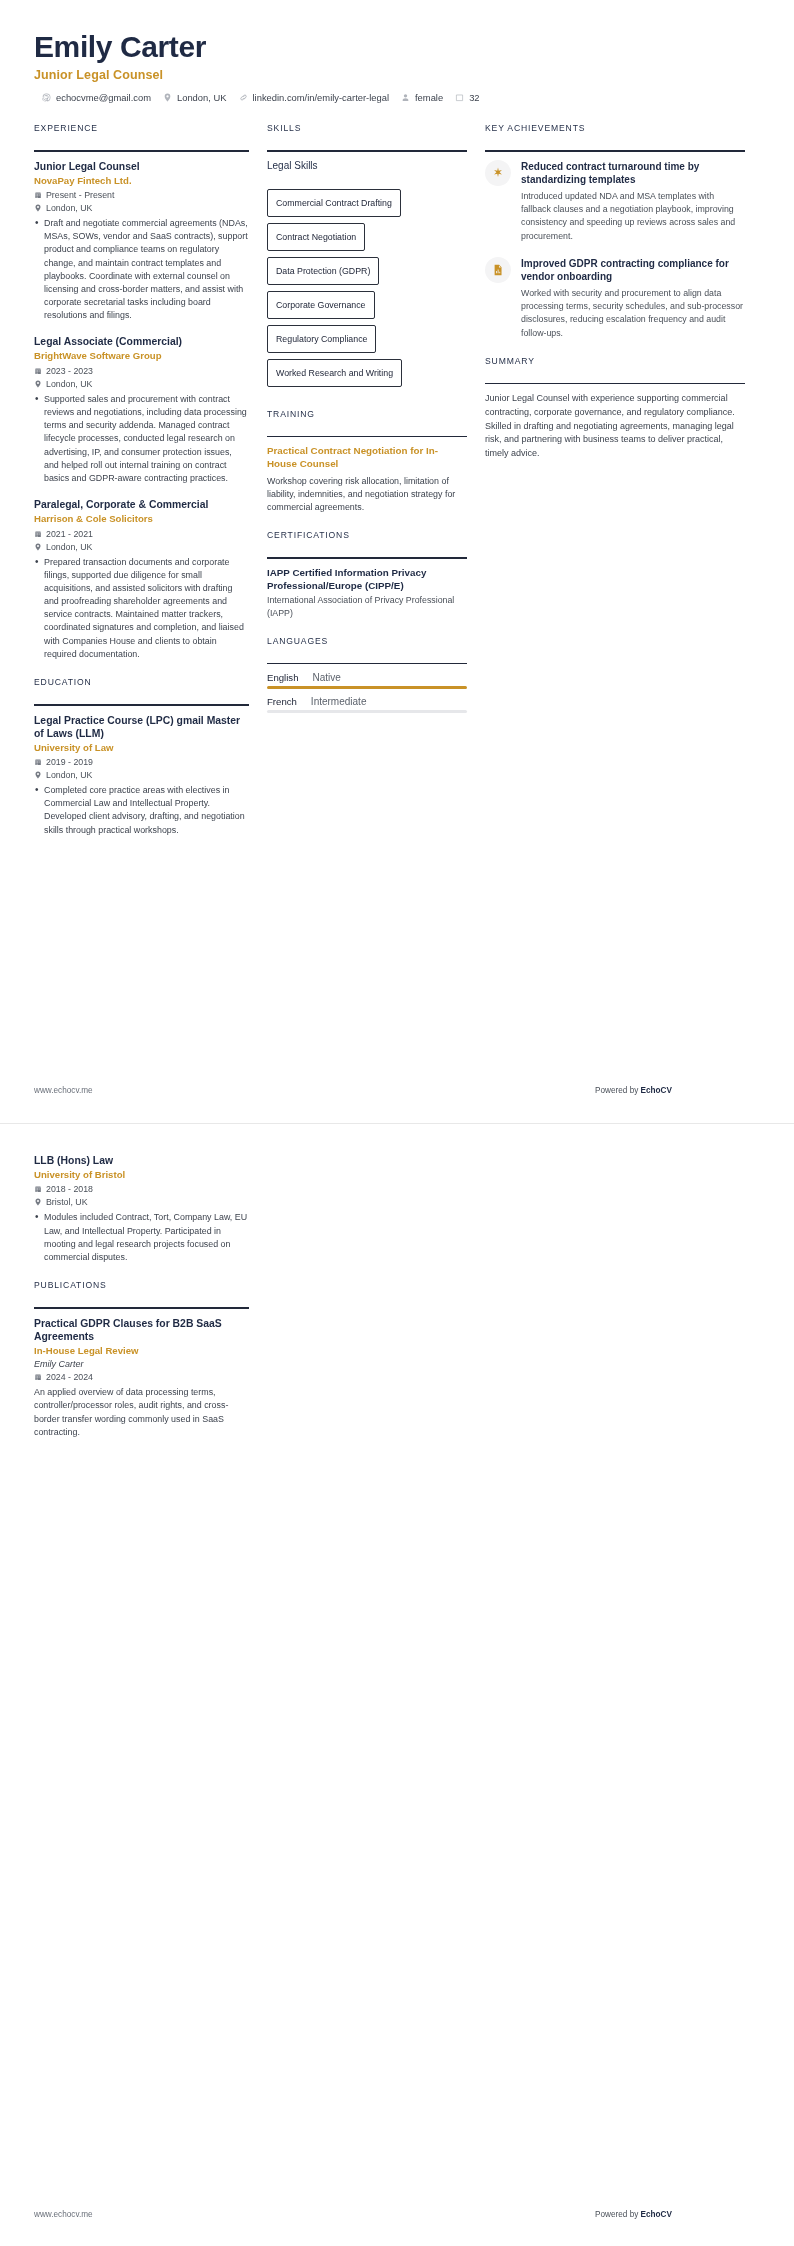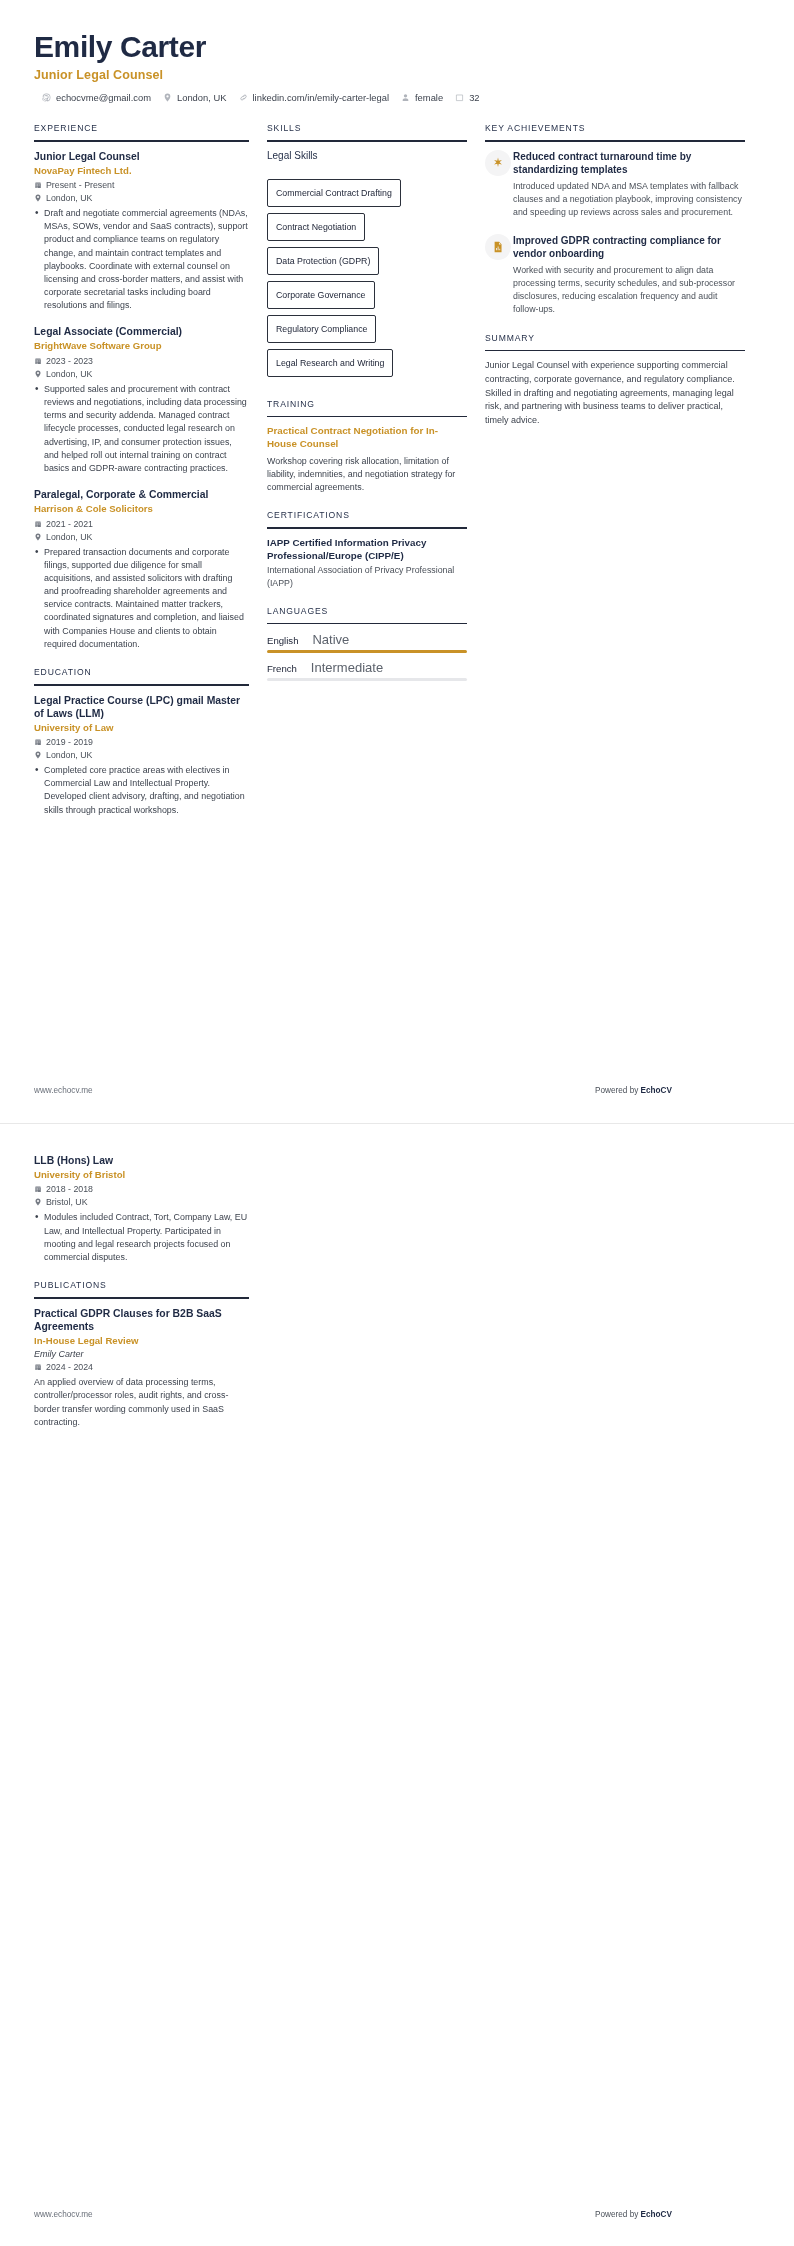--- a/index.html
+++ b/index.html
@@ -70,21 +70,21 @@
   .col-mid   { width: 200px; flex: 0 0 200px; }
   .col-right { width: 260px; flex: 0 0 260px; }
 
   
   .sec { margin-bottom: 16px; }
   .sec-title {
     font-size: 8.6px;
     letter-spacing: 0.85px;
     color: #1f2a44;
     text-transform: uppercase;
-    padding-bottom: 7px;
+    padding-bottom: 17px;
   }
   .sec-rule {
     height: 1.6px;
     background: #22293a;
     margin-bottom: 8px;
   }
 
   
   .entry { margin-bottom: 13px; }
   .entry:last-child { margin-bottom: 0; }
@@ -176,32 +176,32 @@
     font-size: 8.8px;
     color: #4a5059;
     line-height: 1.45;
     margin-top: 2px;
   }
 
   
   .lang { margin-bottom: 7px; }
   .lang-row { display: flex; align-items: baseline; gap: 14px; }
   .lang-name { font-size: 9.6px; color: #22283a; }
-  .lang-level { font-size: 13px; color: #5c626c; text-align: center; }
+  .lang-level { font-size: 10px; color: #5c626c; text-align: center; }
   .lang-bar {
     height: 2.6px;
     background: #e6e7ea;
     margin-top: 3px;
     border-radius: 2px;
     overflow: hidden;
   }
   .lang-bar i { display:block; height: 100%; background: #c99227; }
 
   
-  .ach { display: flex; gap: 2px; margin-bottom: 14px; }
+  .ach { display: flex; gap: 10px; margin-bottom: 14px; }
   .ach-ico {
     width: 26px; height: 26px; flex: 0 0 26px;
     border-radius: 50%;
     background: #f4f4f5;
     display: flex; align-items: center; justify-content: center;
   }
   .ach-ico svg { width: 12px; height: 12px; fill: #c99227; display:block; }
   .ach-body { flex: 1 1 auto; }
   .ach-title {
     font-size: 10px;
@@ -412,21 +412,21 @@
         <div class="sec">
           <div class="sec-title">SKILLS</div>
           <div class="sec-rule"></div>
           <div class="skills-group-label">Legal Skills</div>
           <div class="chip-list">
             <span class="chip">Commercial Contract Drafting</span>
             <span class="chip">Contract Negotiation</span>
             <span class="chip">Data Protection (GDPR)</span>
             <span class="chip">Corporate Governance</span>
             <span class="chip">Regulatory Compliance</span>
-            <span class="chip">Legal Research and Writing</span>
+            <span class="chip">Worked Research and Writing</span>
           </div>
         </div>
 
         <div class="sec">
           <div class="sec-title">TRAINING</div>
           <div class="sec-rule"></div>
           <div class="entry">
             <div class="tr-title">Practical Contract Negotiation for In-House Counsel</div>
             <div class="para">Workshop covering risk allocation, limitation of liability, indemnities, and negotiation strategy for commercial agreements.</div>
           </div>

